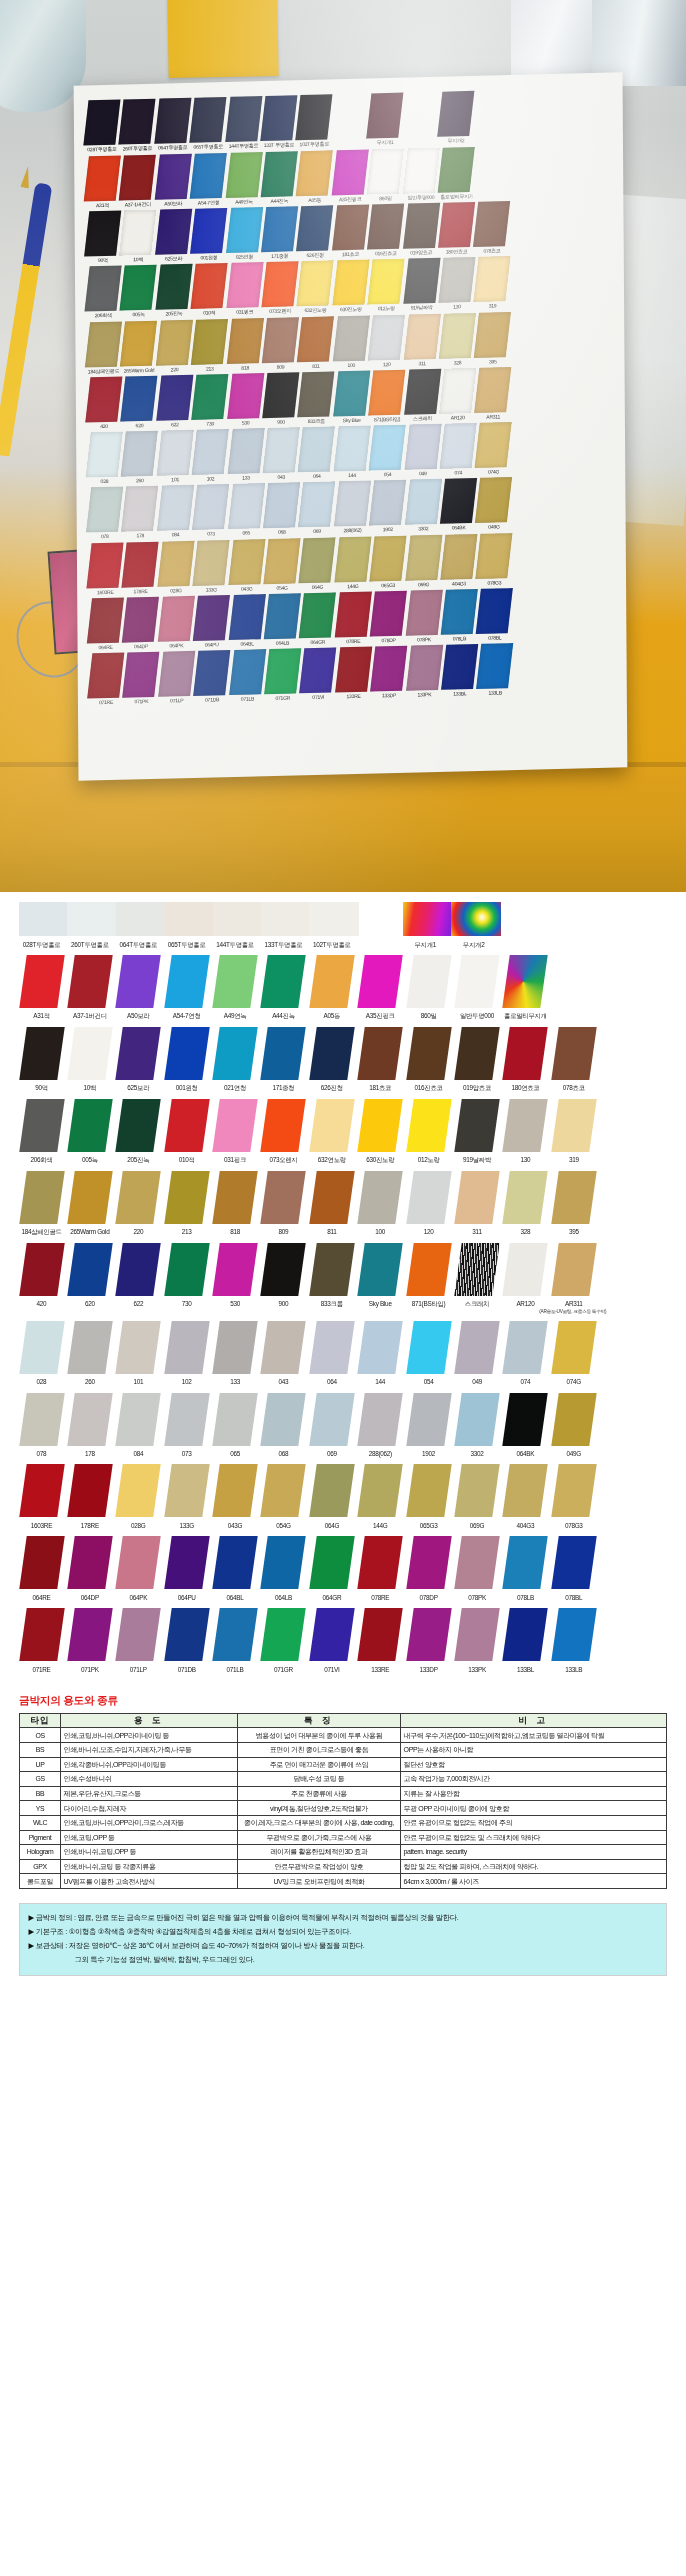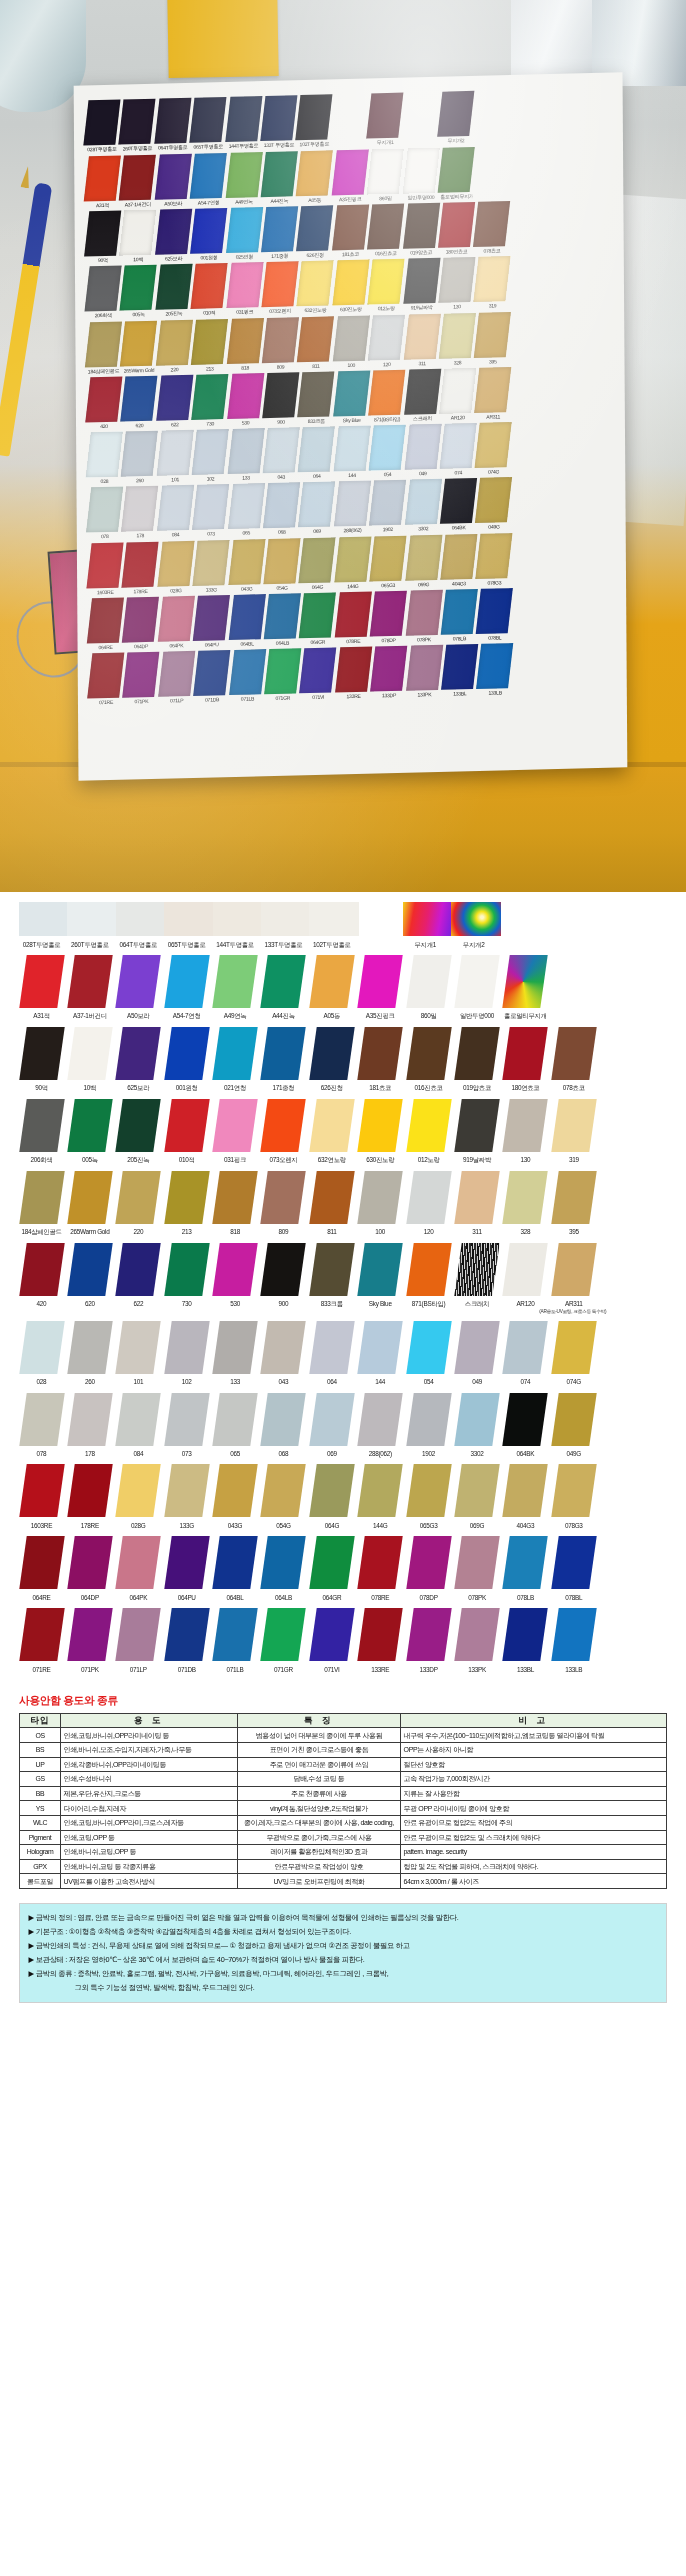--- a/index.html
+++ b/index.html
@@ -1266,21 +1266,21 @@
         <div class="clabel">133BL</div>
       </div>
       <div class="ccell">
         <div class="cswatch" style="background: rgb(18, 116, 192);"></div>
         <div class="clabel">133LB</div>
       </div>
     </div>
   </div>
 
 <div class="tbl-sec">
-  <div class="sec-title">사용안함 용도와 종류</div>
+  <div class="sec-title">금박지의 용도와 종류</div>
   <table class="spec">
     <thead>
       <tr>
         <th class="narrow">타입</th>
         <th>용   도</th>
         <th>특   징</th>
         <th>비   고</th>
       </tr>
     </thead>
     <tbody id="spec-body">
@@ -1349,21 +1349,19 @@
           <td class="use">UV램프를 이용한 고속전사방식</td>
           <td class="feat">UV잉크로 오버프린팅에 최적화</td>
           <td class="note">64cm x 3,000m / 롤 사이즈</td>
         </tr>
       </tbody>
   </table>
 </div>
 
 <div class="info-sec">
   <div class="info-box" id="info-box">
-      <p class="info-line">▶ 금박의 정의 : 염료, 안료 또는 금속으로 만들어진 극히 엷은 막을 열과 압력을 이용하여 목적물에 성형물에 인쇄하는 필름상의 것을 말한다.</p>
+      <p class="info-line">▶ 금박의 정의 : 염료, 안료 또는 금속으로 만들어진 극히 엷은 막을 열과 압력을 이용하여 목적물에 부착시켜 적절하며 필름상의 것을 말한다.</p>
       <p class="info-line">▶ 기본구조 : ①이형층 ②착색층 ③증착막 ④감열접착제층의 4층을 차례로 겹쳐서 형성되어 있는구조이다.</p>
-      <p class="info-line">▶ 금박인쇄의 특성 : 건식,  무용제 상태로 열에 의해 접착되므로— ① 청결하고 용제 냄새가 없으며  ②건조 공정이 불필요 하고</p>
       <p class="info-line">▶ 보관상태 : 저장은 영하0℃~ 상온 36℃ 에서 보관하며 습도 40~70%가 적절하며 열이나 방사 물질을 피한다.</p>
-      <p class="info-line">▶ 금박의 종류 : 증착박, 안료박, 홀로그램, 펄박, 전사박, 가구용박, 의료용박, 마그네틱, 헤어라인, 우드그레인 , 크롬박,</p>
       <p class="info-line info-indent">그외 특수 기능성 절연박, 발색박, 함침박, 우드그레인 있다.</p>
     </div>
 </div>
 
 
 </body></html>

